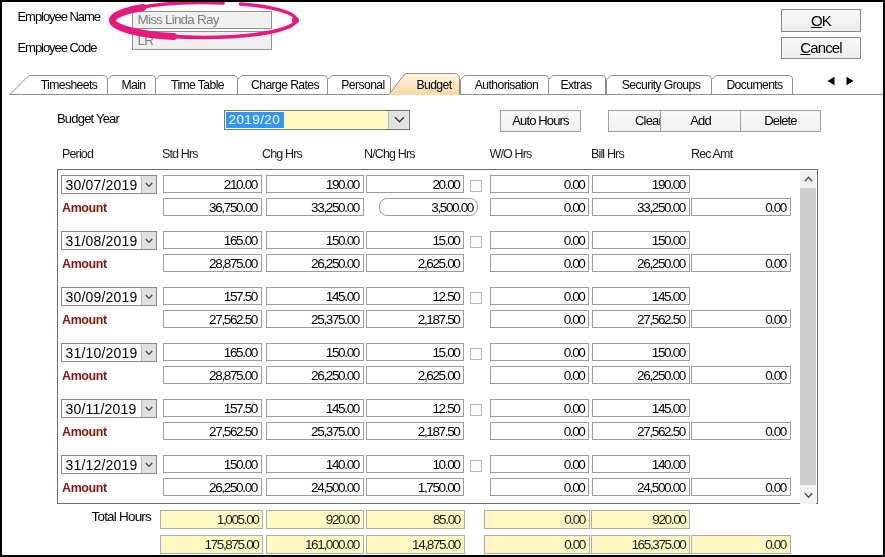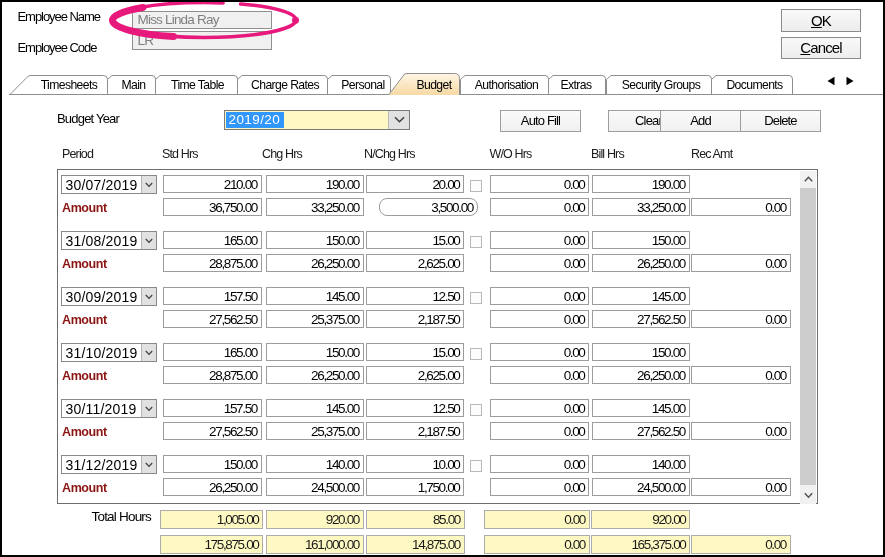--- a/index.html
+++ b/index.html
@@ -84,21 +84,21 @@
   <div style="position:absolute;left:217px;top:110px;width:186px;height:19.5px;
     box-sizing:border-box;border:1px solid #7A7A7A;background:#fef9c3;margin-left:7px;">
     <div style="position:absolute;left:1px;top:0.5px;width:55px;height:16.5px;background:#3297FD;
       color:#fff;font-size:13.5px;letter-spacing:0.4px;line-height:16.5px;padding-left:2.5px;">2019/20</div>
     <div style="position:absolute;right:0;top:0;bottom:0;width:20px;background:#E1E1E1;border-left:1px solid #B9B9B9;"></div>
     <svg style="position:absolute;right:4.5px;top:5px;" width="11" height="8" viewBox="0 0 11 8">
       <path d="M1 1.2 L5.5 5.8 L10 1.2" fill="none" stroke="#3F3F3F" stroke-width="1.5"></path>
     </svg>
   </div>
 
-  <div class="fbtn" style="left:500px;top:109.5px;">Auto Fill</div>
+  <div class="fbtn" style="left:500px;top:109.5px;">Auto Hours</div>
   <div class="fbtn" style="left:608px;top:109.5px;">Clear</div>
   <div class="fbtn" style="left:660px;top:109.5px;">Add</div>
   <div class="fbtn" style="left:740px;top:109.5px;">Delete</div>
 
   <div class="hdr" style="left:62px;text-align:right;">Period</div>
   <div class="hdr" style="left:162px;">Std Hrs</div>
   <div class="hdr" style="left:262px;">Chg Hrs</div>
   <div class="hdr" style="left:364px;">N/Chg Hrs</div>
   <div class="hdr" style="left:489.5px;">W/O Hrs</div>
   <div class="hdr" style="left:591px;">Bill Hrs</div>

